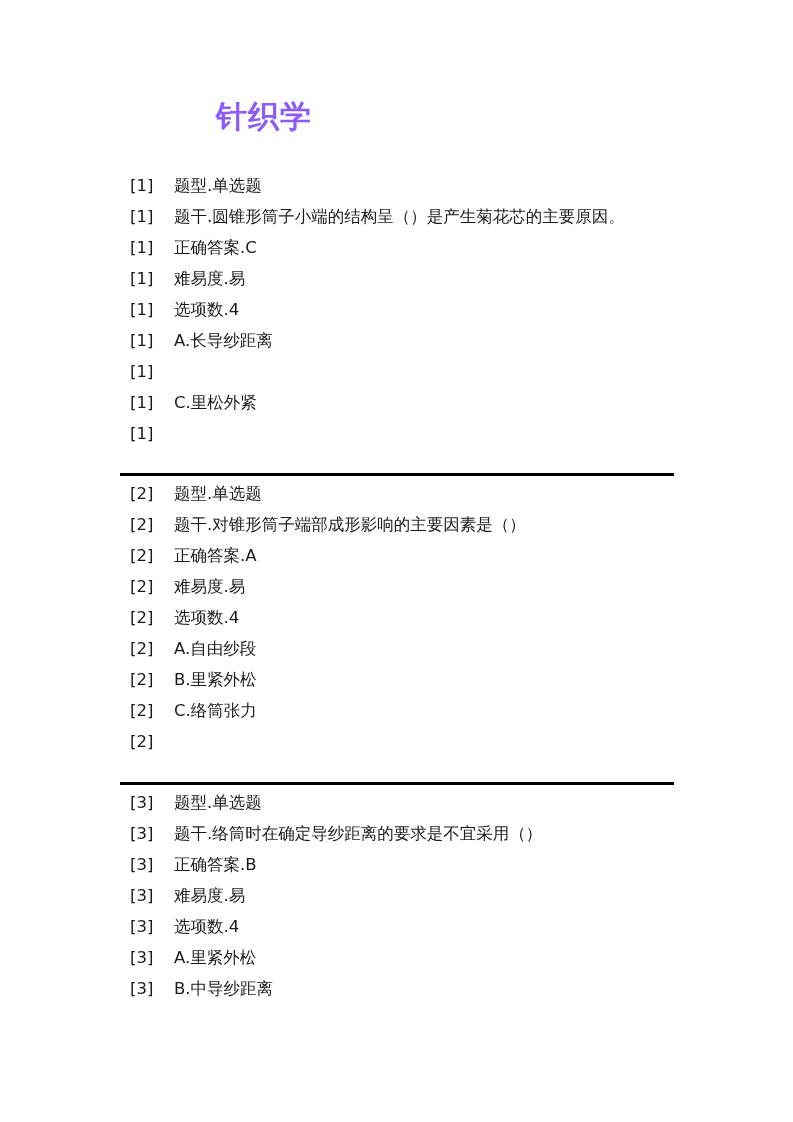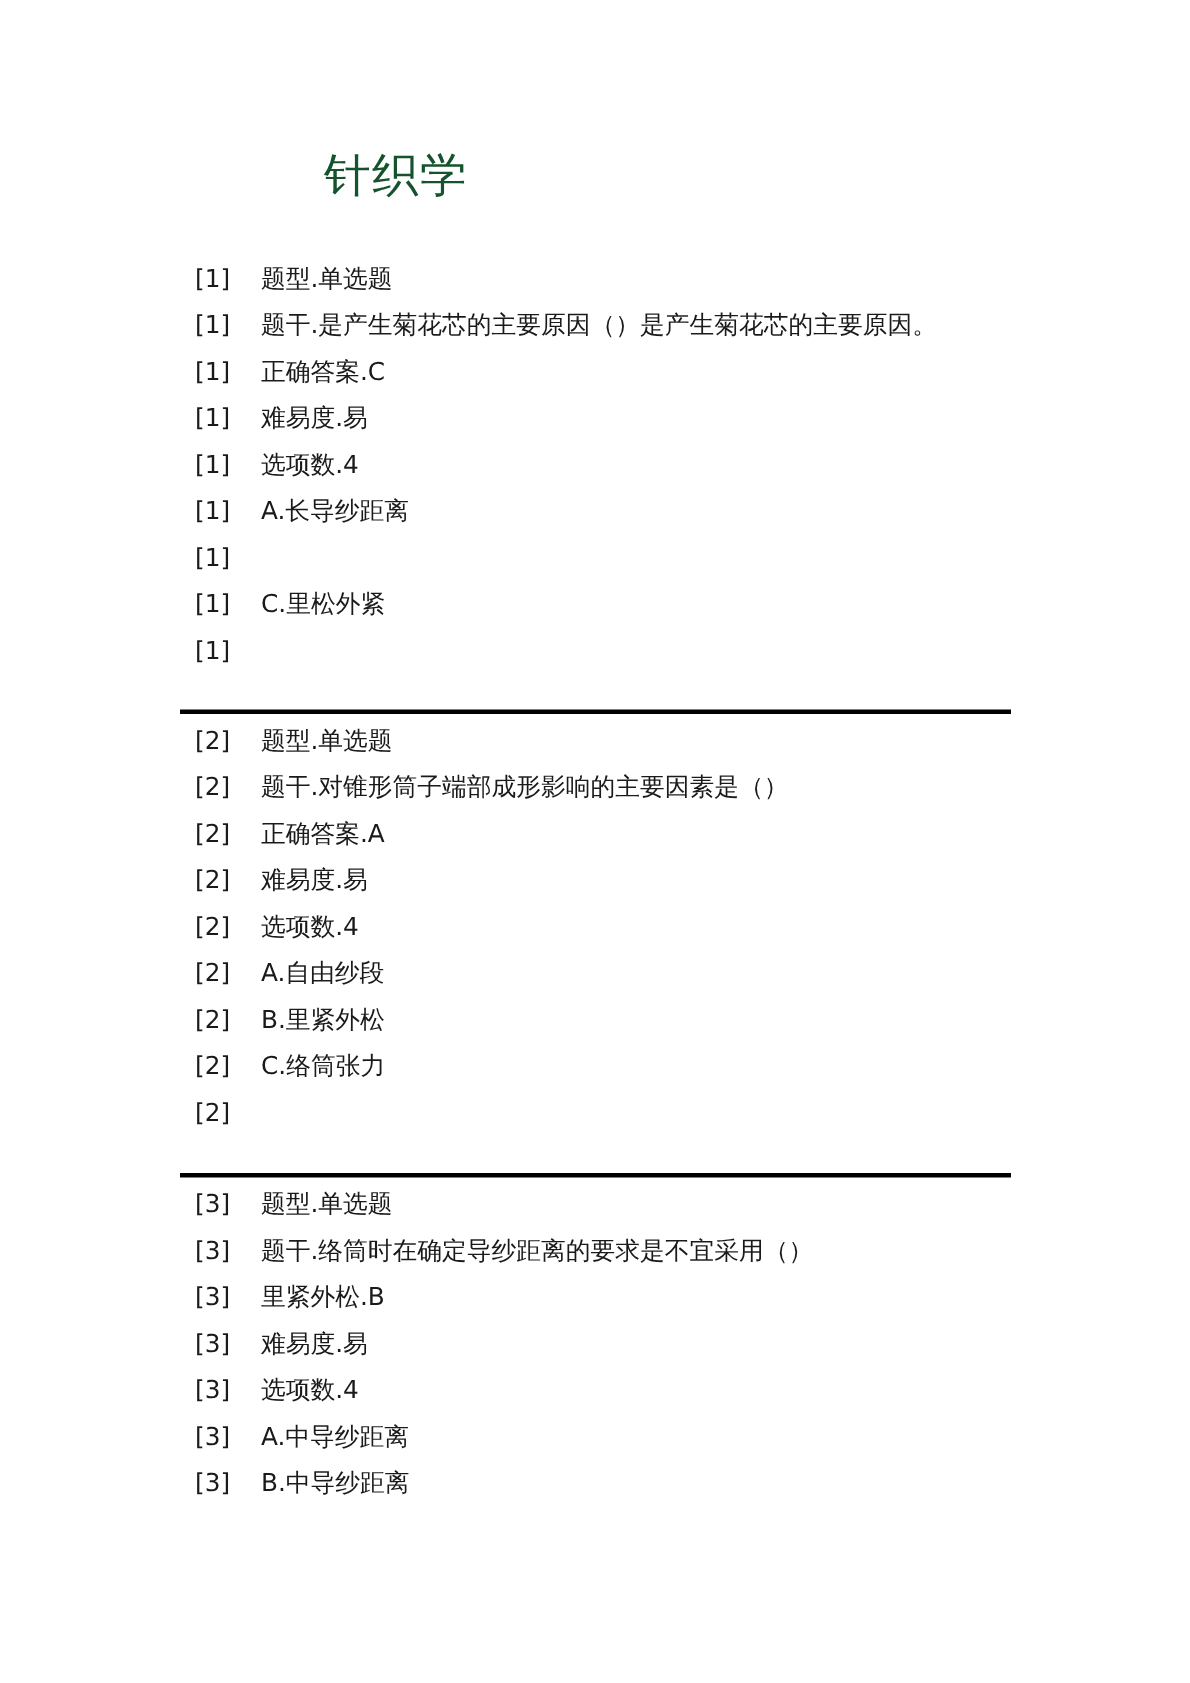--- a/index.html
+++ b/index.html
@@ -3,21 +3,21 @@
   <meta charset="utf-8">
   <style>
     html, body { margin: 0; padding: 0; background: #ffffff; }
     body {
       width: 793px; height: 1122px; position: relative; overflow: hidden;
       font-family: "DejaVu Sans", "Liberation Sans", sans-serif;
       color: #1a1a1a;
     }
     .title {
       position: absolute; left: 216px; top: 96px;
-      font-size: 31px; font-weight: normal; color: #14532d;
+      font-size: 31px; font-weight: bold; color: #8b5cf6;
       letter-spacing: 1px;
     }
     .block { position: absolute; left: 130px; width: 560px; }
     .row {
       height: 31px; line-height: 31px; font-size: 16.5px;
       white-space: nowrap; display: flex;
     }
     .num { width: 44px; flex: none; }
     .txt { flex: none; }
     .divider {
@@ -29,21 +29,21 @@
 
 <div class="title">针织学</div>
 
 <div class="block" style="top:170px;">
   <div class="row">
       <span class="num">[1]</span>
       <span class="txt">题型.单选题</span>
     </div>
   <div class="row">
       <span class="num">[1]</span>
-      <span class="txt">题干.是产生菊花芯的主要原因（）是产生菊花芯的主要原因。</span>
+      <span class="txt">题干.圆锥形筒子小端的结构呈（）是产生菊花芯的主要原因。</span>
     </div>
   <div class="row">
       <span class="num">[1]</span>
       <span class="txt">正确答案.C</span>
     </div>
   <div class="row">
       <span class="num">[1]</span>
       <span class="txt">难易度.易</span>
     </div>
   <div class="row">
@@ -112,31 +112,31 @@
   <div class="row">
       <span class="num">[3]</span>
       <span class="txt">题型.单选题</span>
     </div>
   <div class="row">
       <span class="num">[3]</span>
       <span class="txt">题干.络筒时在确定导纱距离的要求是不宜采用（）</span>
     </div>
   <div class="row">
       <span class="num">[3]</span>
-      <span class="txt">里紧外松.B</span>
+      <span class="txt">正确答案.B</span>
     </div>
   <div class="row">
       <span class="num">[3]</span>
       <span class="txt">难易度.易</span>
     </div>
   <div class="row">
       <span class="num">[3]</span>
       <span class="txt">选项数.4</span>
     </div>
   <div class="row">
       <span class="num">[3]</span>
-      <span class="txt">A.中导纱距离</span>
+      <span class="txt">A.里紧外松</span>
     </div>
   <div class="row">
       <span class="num">[3]</span>
       <span class="txt">B.中导纱距离</span>
     </div>
 </div>
 
 </body></html>

